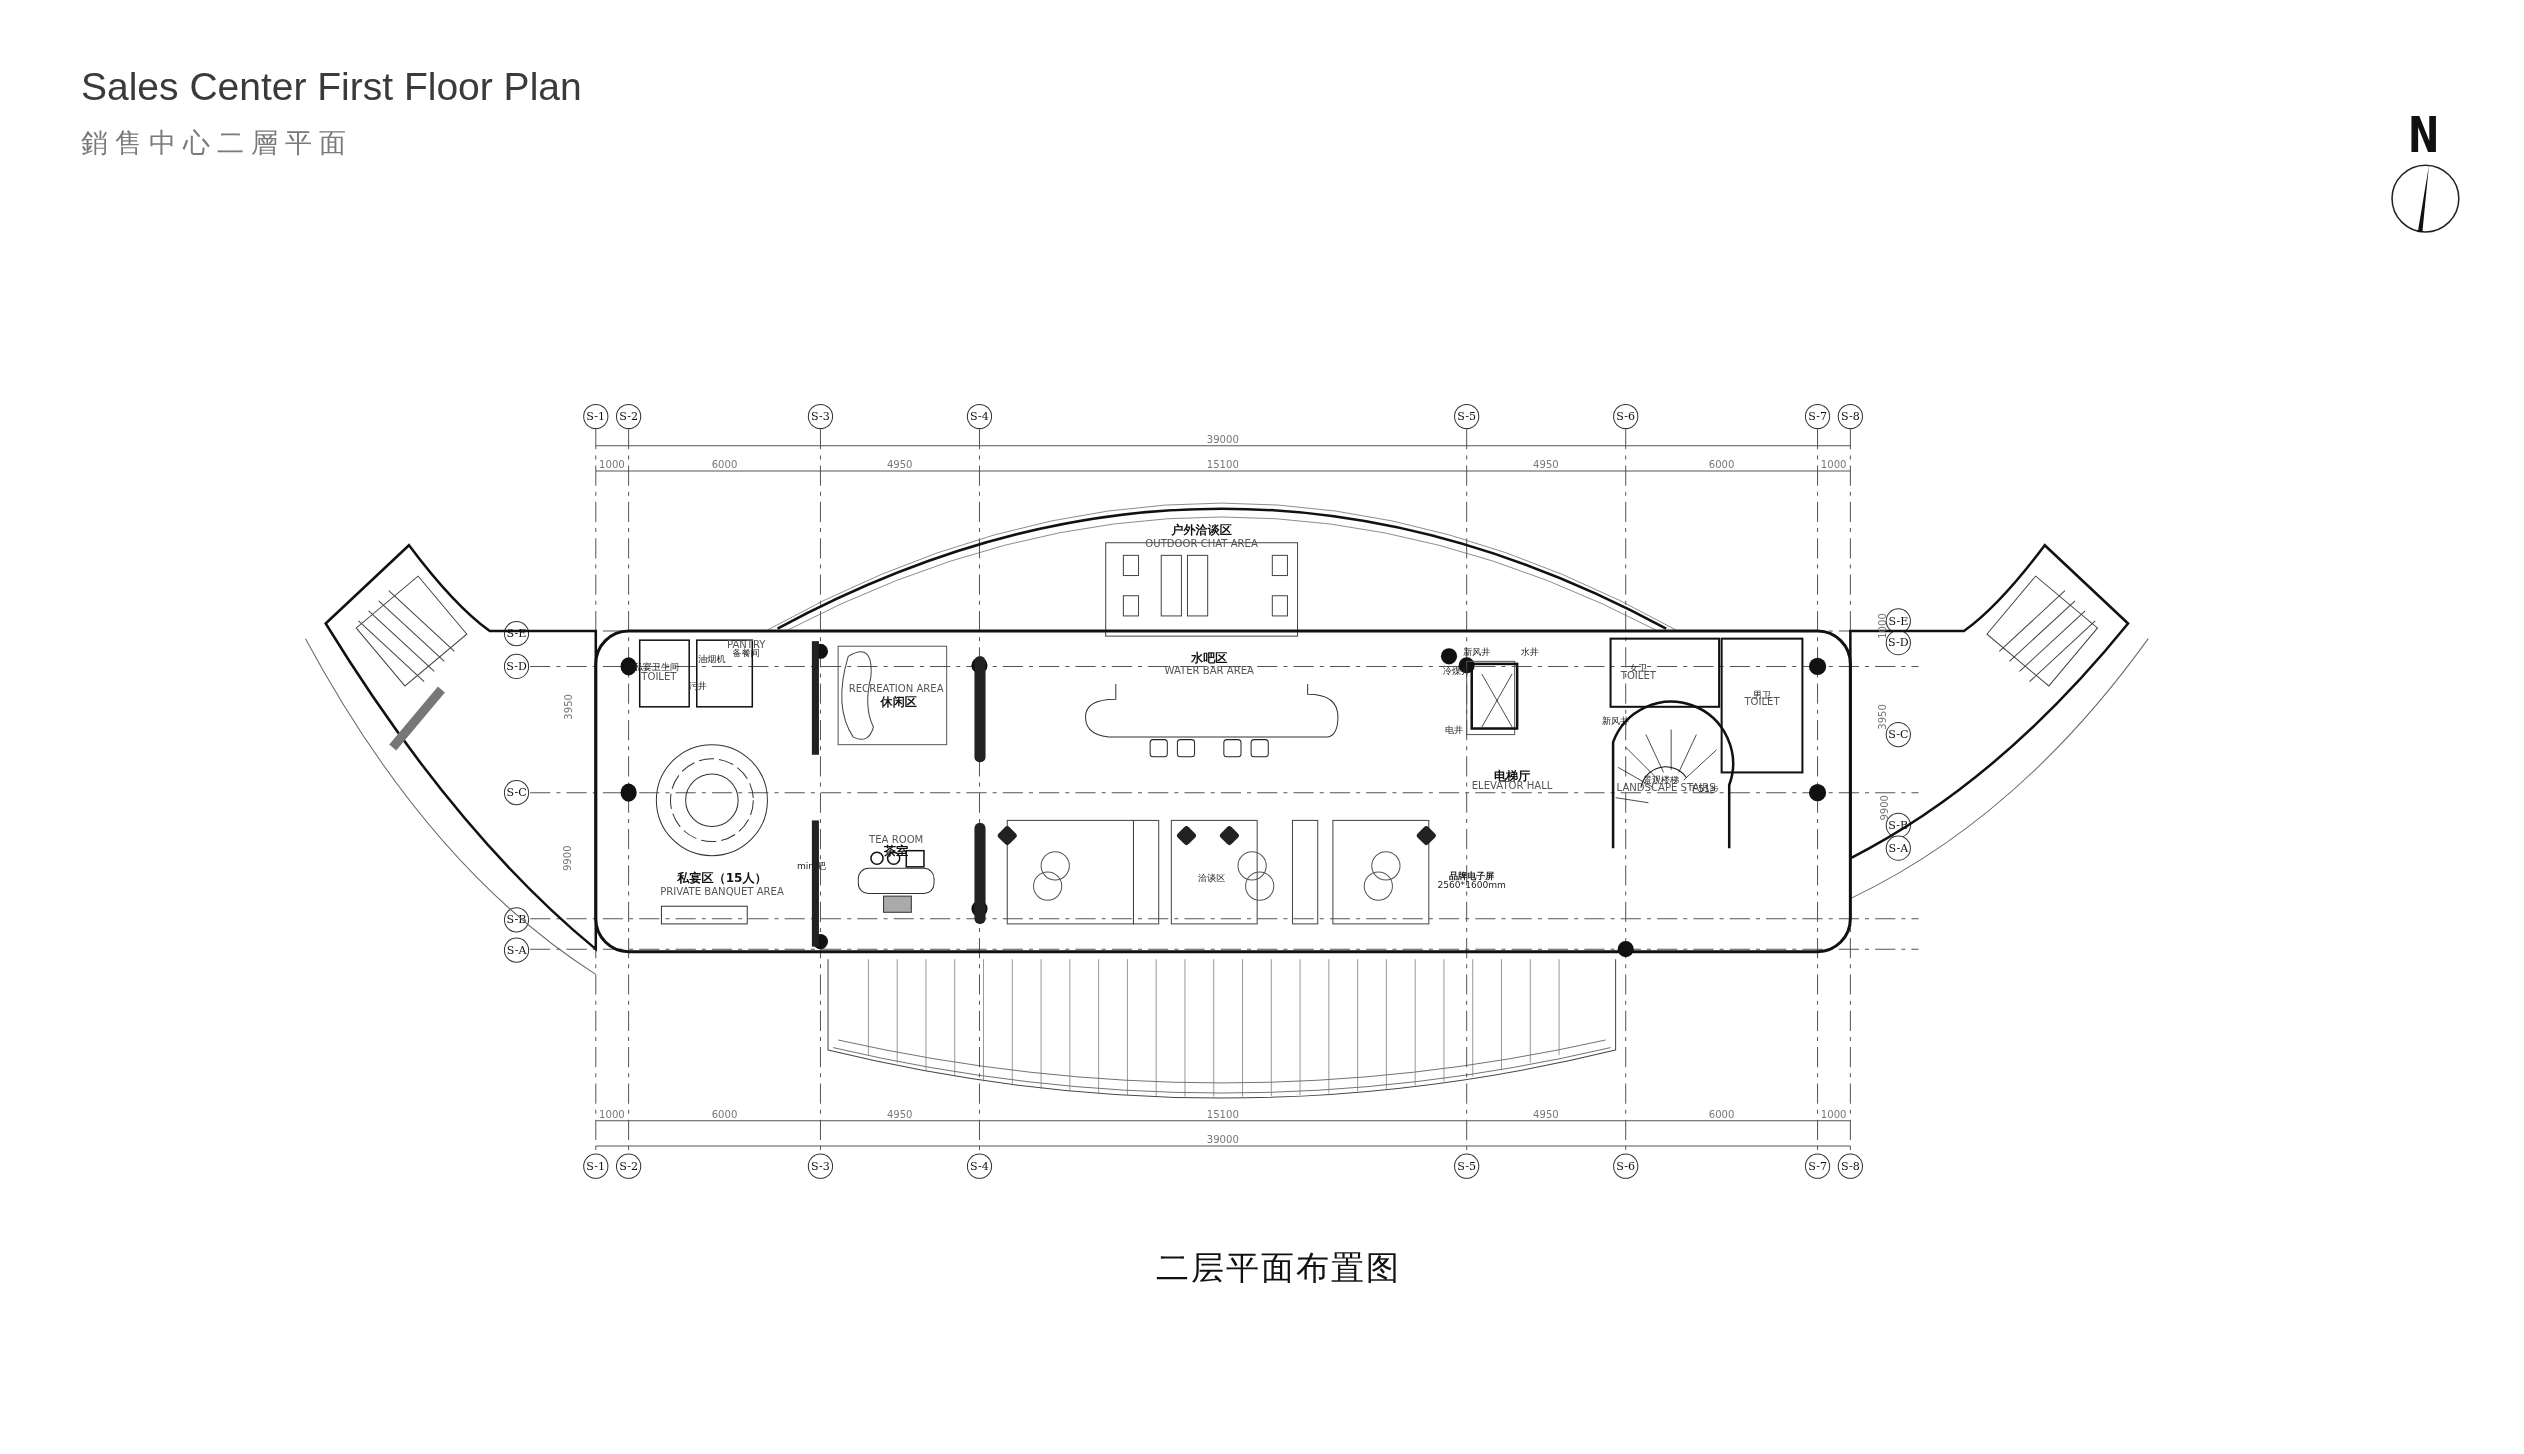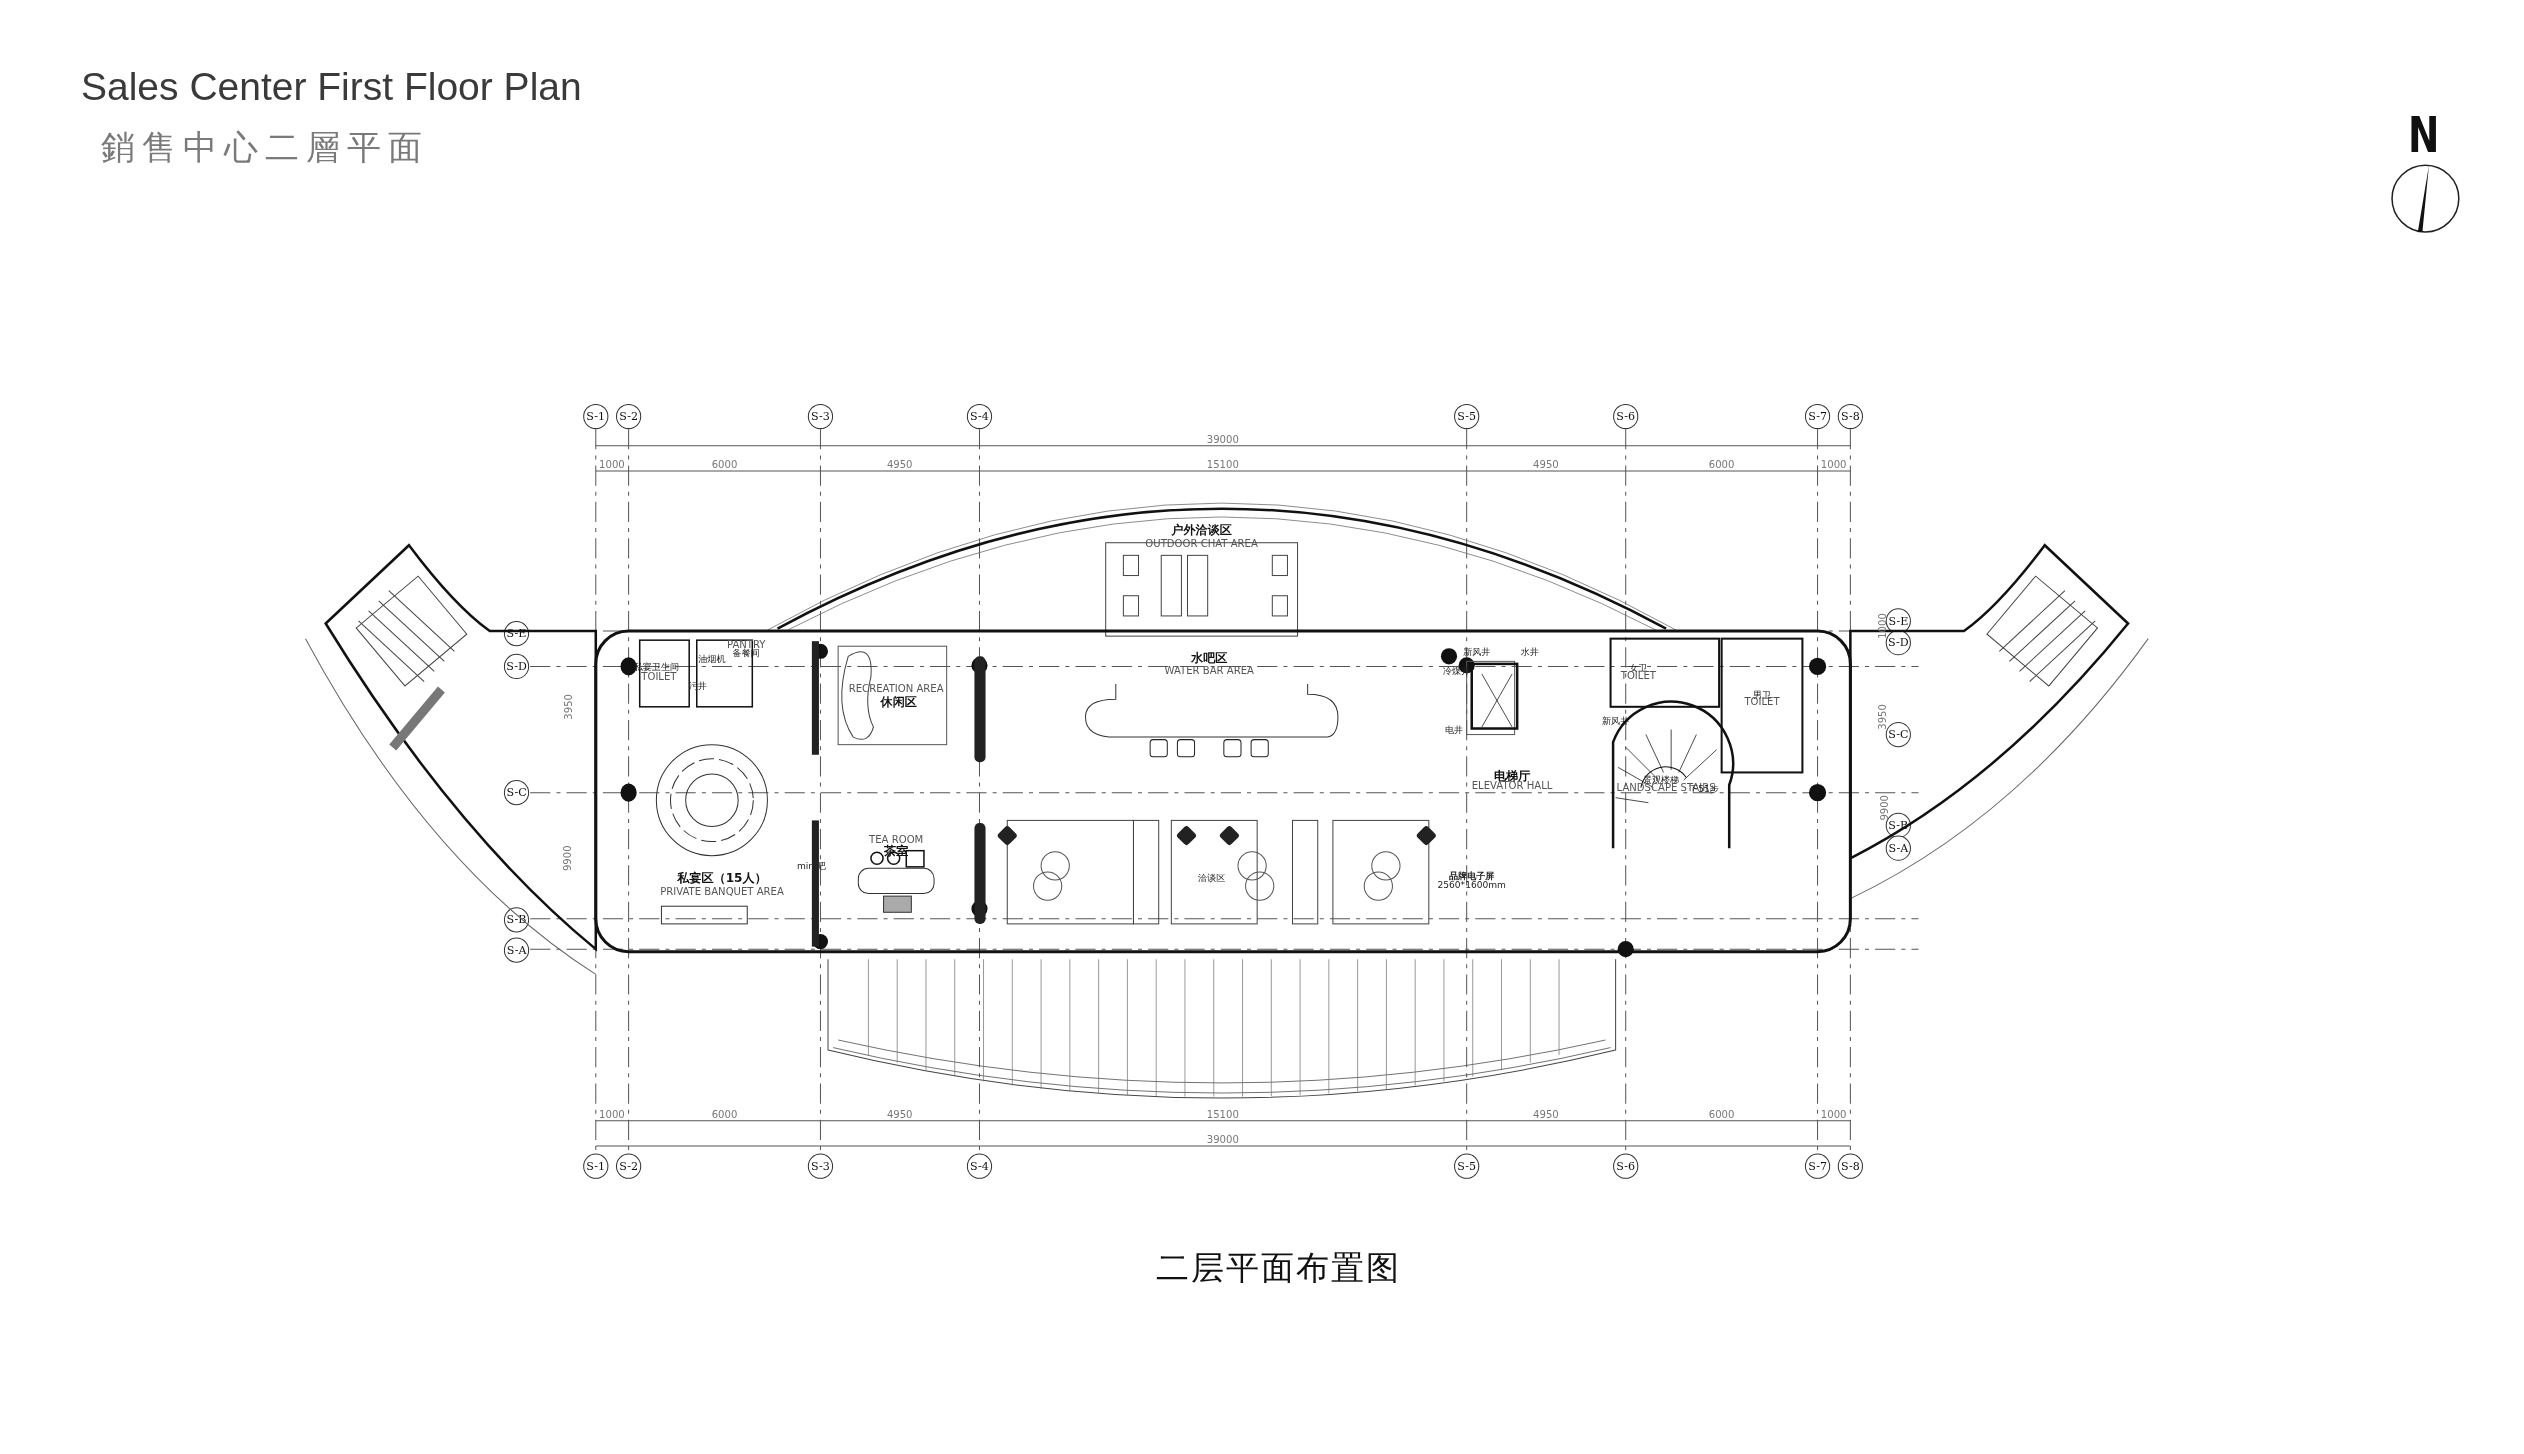--- a/index.html
+++ b/index.html
@@ -1,18 +1,18 @@
 <!DOCTYPE html>
 <html style="font-size:8px"><head>
 <meta charset="utf-8">
 <style>
   html, body { margin:0; padding:0; background:#ffffff; }
   body { width:2585px; height:1454px; position:relative; overflow:hidden; font-family:"DejaVu Sans", sans-serif; }
   .title-en { position:absolute; left:81px; top:65px; font-family:Liberation Sans, sans-serif; font-size:39px; color:#3a3a3a; font-weight:300; letter-spacing:0px; }
-  .title-cn { position:absolute; left:81px; top:125px; font-family:"DejaVu Sans", sans-serif; font-size:34px; color:#7a7a7a; letter-spacing:7px;margin-left:20px; }
+  .title-cn { position:absolute; left:81px; top:125px; font-family:"DejaVu Sans", sans-serif; font-size:27px; color:#7a7a7a; letter-spacing:7px; }
   .north { position:absolute; left:2389px; top:101px; width:86px; height:131px; }
   .north-n { position:absolute; left:19px; top:5px; font-family:"DejaVu Sans", sans-serif; font-weight:bold; font-size:50px; color:#111; transform:scaleX(0.75); transform-origin:left top; }
   .plan { position:absolute; left:0; top:0; width:2585px; height:1454px; }
   .caption { position:absolute; left:1156px; top:1246px; font-family:"DejaVu Serif", serif; font-size:33px; color:#111; letter-spacing:2px; }
   svg text { font-family:"DejaVu Sans", sans-serif; }
   .bubble-txt { font-family:"DejaVu Serif", serif; font-size:22px; fill:#111; }
   .dim-txt { font-size:20px; fill:#777; }
   .room-cn { font-size:24px; fill:#111; font-weight:bold; }
   .room-en { font-size:20px; fill:#555; }
   .small-cn { font-size:18px; fill:#222; }

